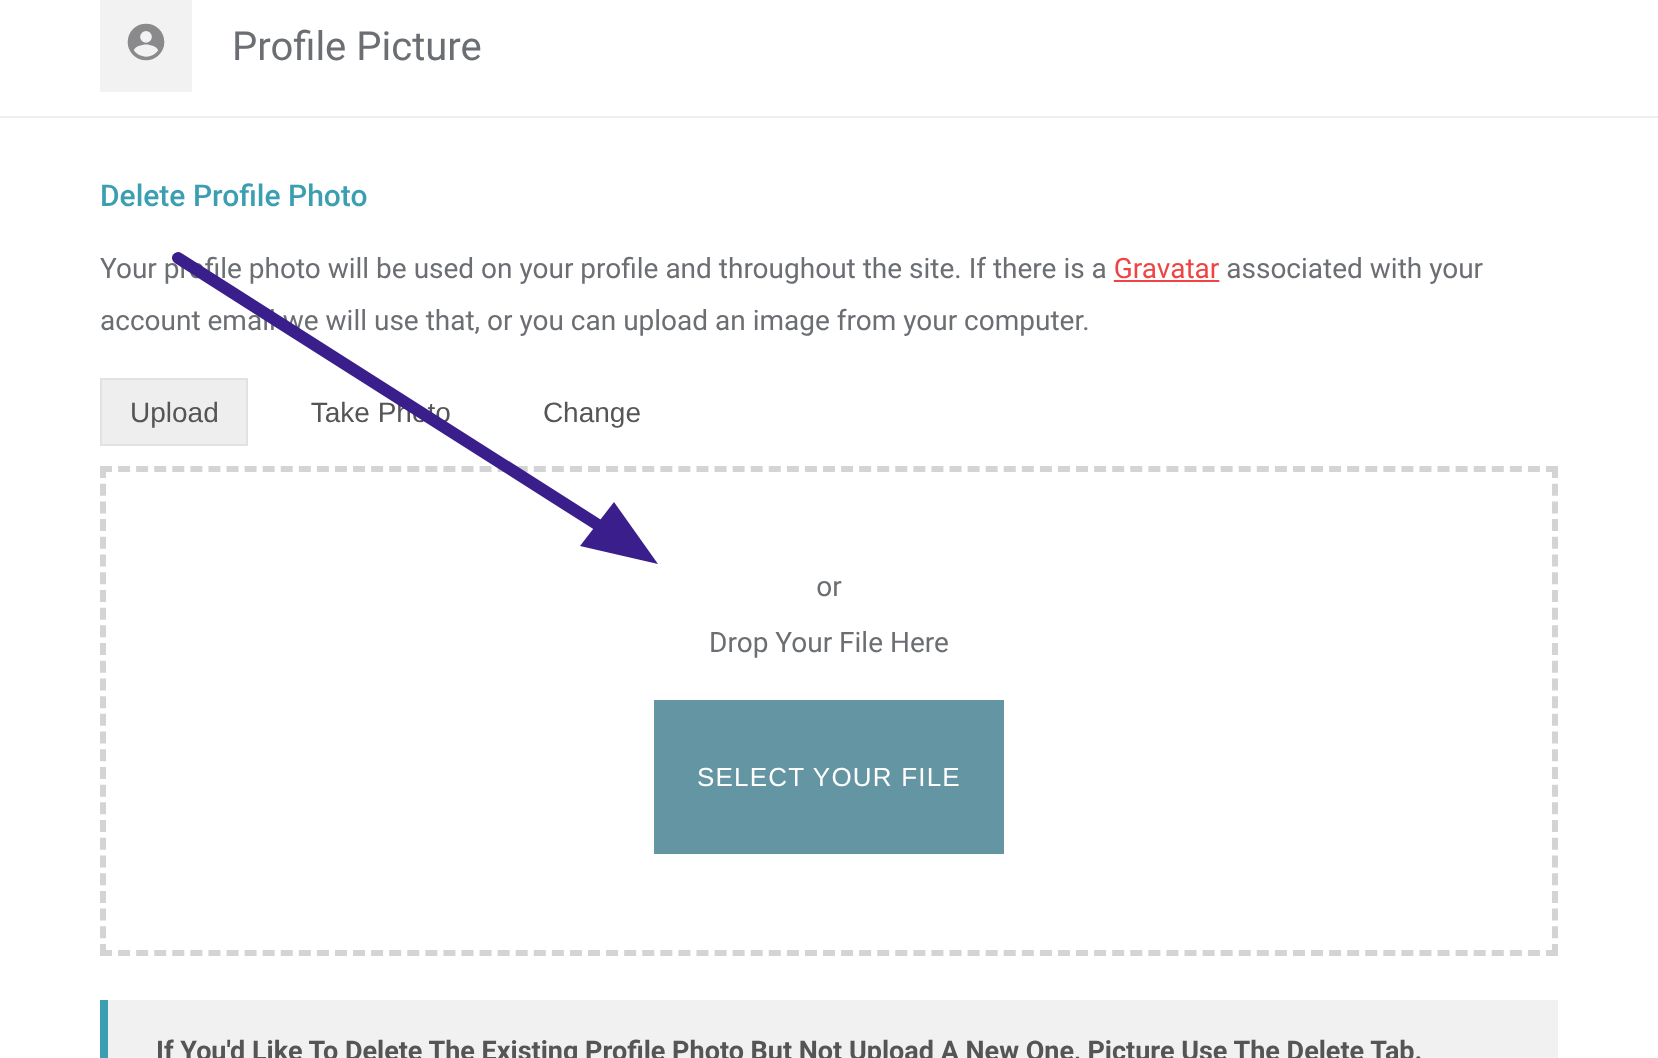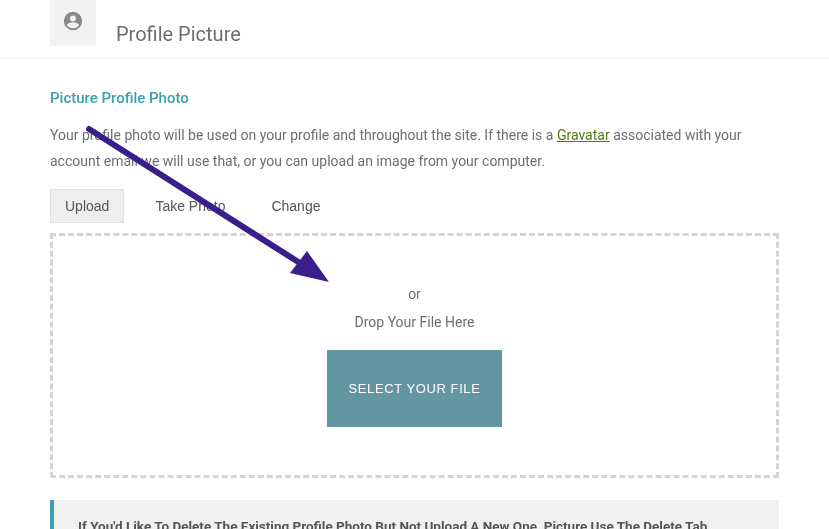--- a/index.html
+++ b/index.html
@@ -4,21 +4,21 @@
   <style>
     * { box-sizing: border-box; margin: 0; padding: 0; }
     body {
       font-family: -apple-system, BlinkMacSystemFont, "Segoe UI", Roboto, Helvetica, Arial, sans-serif;
       background: #fff;
       color: #555;
       width: 829px;
     }
     .header {
       display: flex;
-      align-items: flex-end;
+      align-items: center;
       padding: 0 0 12px 50px;
       border-bottom: 1px solid #eee;
     }
     .icon-box {
       width: 46px;
       height: 46px;
       background: #f2f2f3;
       display: flex;
       align-items: center;
       justify-content: center;
@@ -40,21 +40,21 @@
       font-weight: 500;
       margin-bottom: 16px;
     }
     .desc {
       color: #6b6e72;
       font-size: 14px;
       line-height: 1.85;
       margin-bottom: 14px;
     }
     .desc a {
-      color: #4d7c0f;
+      color: #ef4444;
       text-decoration: underline;
     }
     .tabs {
       display: flex;
       gap: 16px;
       margin-bottom: 0;
     }
     .tab {
       padding: 8px 14px;
       font-size: 14px;
@@ -117,21 +117,21 @@
       <svg viewBox="0 0 24 24">
           <path d="M12 2a10 10 0 100 20 10 10 0 000-20zm0 4a3.2 3.2 0 110 6.4A3.2 3.2 0 0112 6zm0 14c-2.7 0-5.1-1.3-6.6-3.3.1-2.1 4.4-3.3 6.6-3.3s6.5 1.2 6.6 3.3A8 8 0 0112 20z"></path>
         </svg>
     </span>
   </div>
   <h1 class="page-title">Profile Picture</h1>
 </div>
 
 <div class="content">
 
-  <h2 class="section-title">Picture Profile Photo</h2>
+  <h2 class="section-title">Delete Profile Photo</h2>
 
   <p class="desc">
     <span>Your profile photo will be used on your profile and throughout the site. If there is a </span><a href="#">Gravatar</a><span> associated with your account email we will use that, or you can upload an image from your computer.</span>
   </p>
 
   <div class="tabs">
     <button class="tab active">Upload</button>
     <button class="tab">Take Photo</button>
     <button class="tab">Change</button>
   </div>

